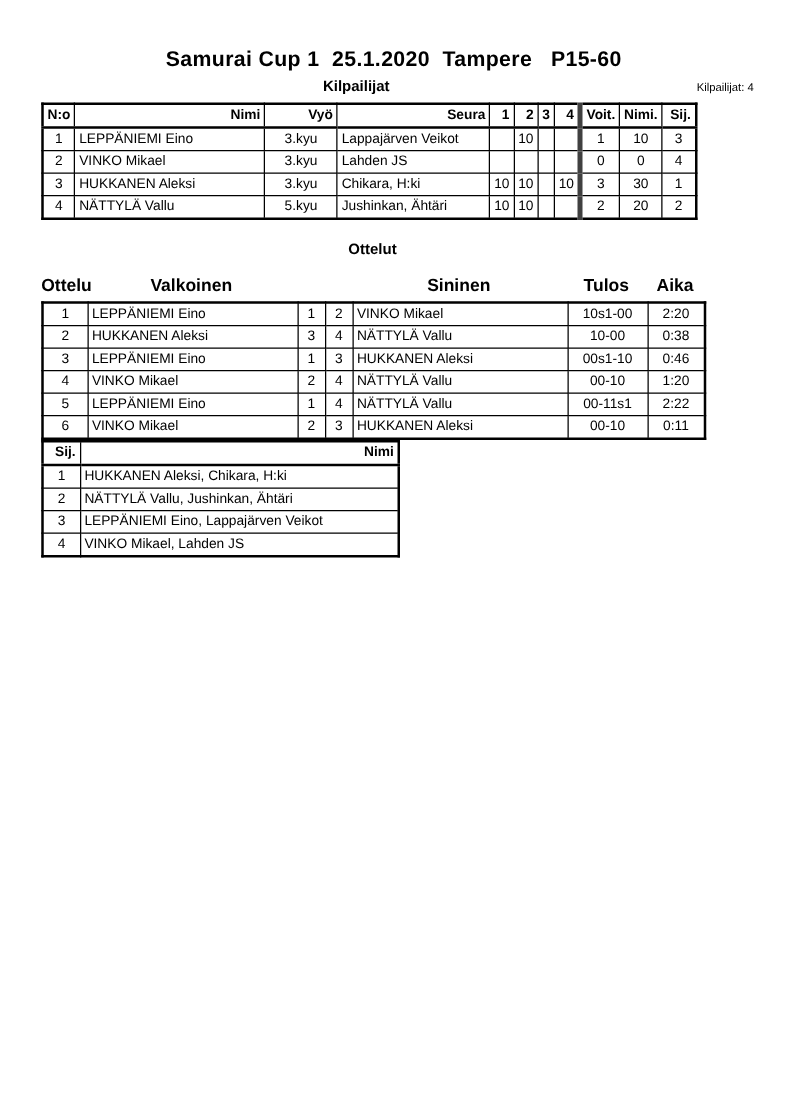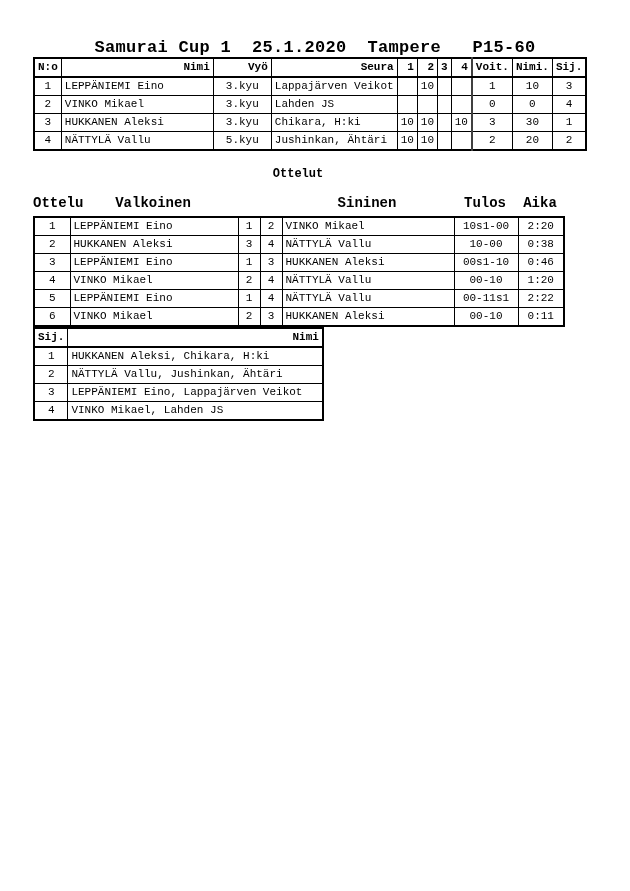--- a/index.html
+++ b/index.html
@@ -6,21 +6,21 @@
     margin: 0;
     padding: 0;
     background: #ffffff;
   }
   .page {
     position: relative;
     width: 630px;
     height: 891px;
     background: #ffffff;
     color: #000000;
-    font-family: Liberation Mono, monospace;
+    font-family: Liberation Sans, sans-serif;
     overflow: hidden;
   }
   .title {
     margin: 0;
     padding-top: 38px;
     text-align: center;
     font-size: 17px;
     font-weight: bold;
     white-space: pre;
     letter-spacing: 0.3px;
@@ -59,21 +59,21 @@
     overflow: hidden;
     text-align: center;
   }
   table.grid thead th {
     font-weight: bold;
     border-bottom: 2px solid #000;
     text-align: right;
   }
   
   .t1 td:nth-child(2), .t1 td:nth-child(4) { text-align: left; }
-  .t1 th:nth-child(9), .t1 td:nth-child(9) { border-left: 2px solid #404040; }
+  .t1 th:nth-child(9), .t1 td:nth-child(9) { border-left: 4px solid #404040; }
   
   .t2-head {
     display: flex;
     width: 530px;
     margin: 14px 0 5px 33px;
     font-size: 14px;
     font-weight: bold;
   }
   .t2-head span {
     flex: 0 0 auto;
@@ -92,20 +92,24 @@
     margin: 14px 0 4px 33px;
   }
 </style>
 </head>
 <body>
 
 <div class="page">
 
   <h1 class="title">Samurai Cup 1  25.1.2020  Tampere   P15-60</h1>
 
+  <div class="sec1-headrow">
+    <div class="sec-title">Kilpailijat</div>
+    <div class="count-label">Kilpailijat: 4</div>
+  </div>
 
   <table class="grid t1">
     <colgroup>
       <col style="width:22px">
         <col style="width:152px">
         <col style="width:58px">
         <col style="width:122px">
       <col style="width:18px">
         <col style="width:18px">
         <col style="width:13px">

